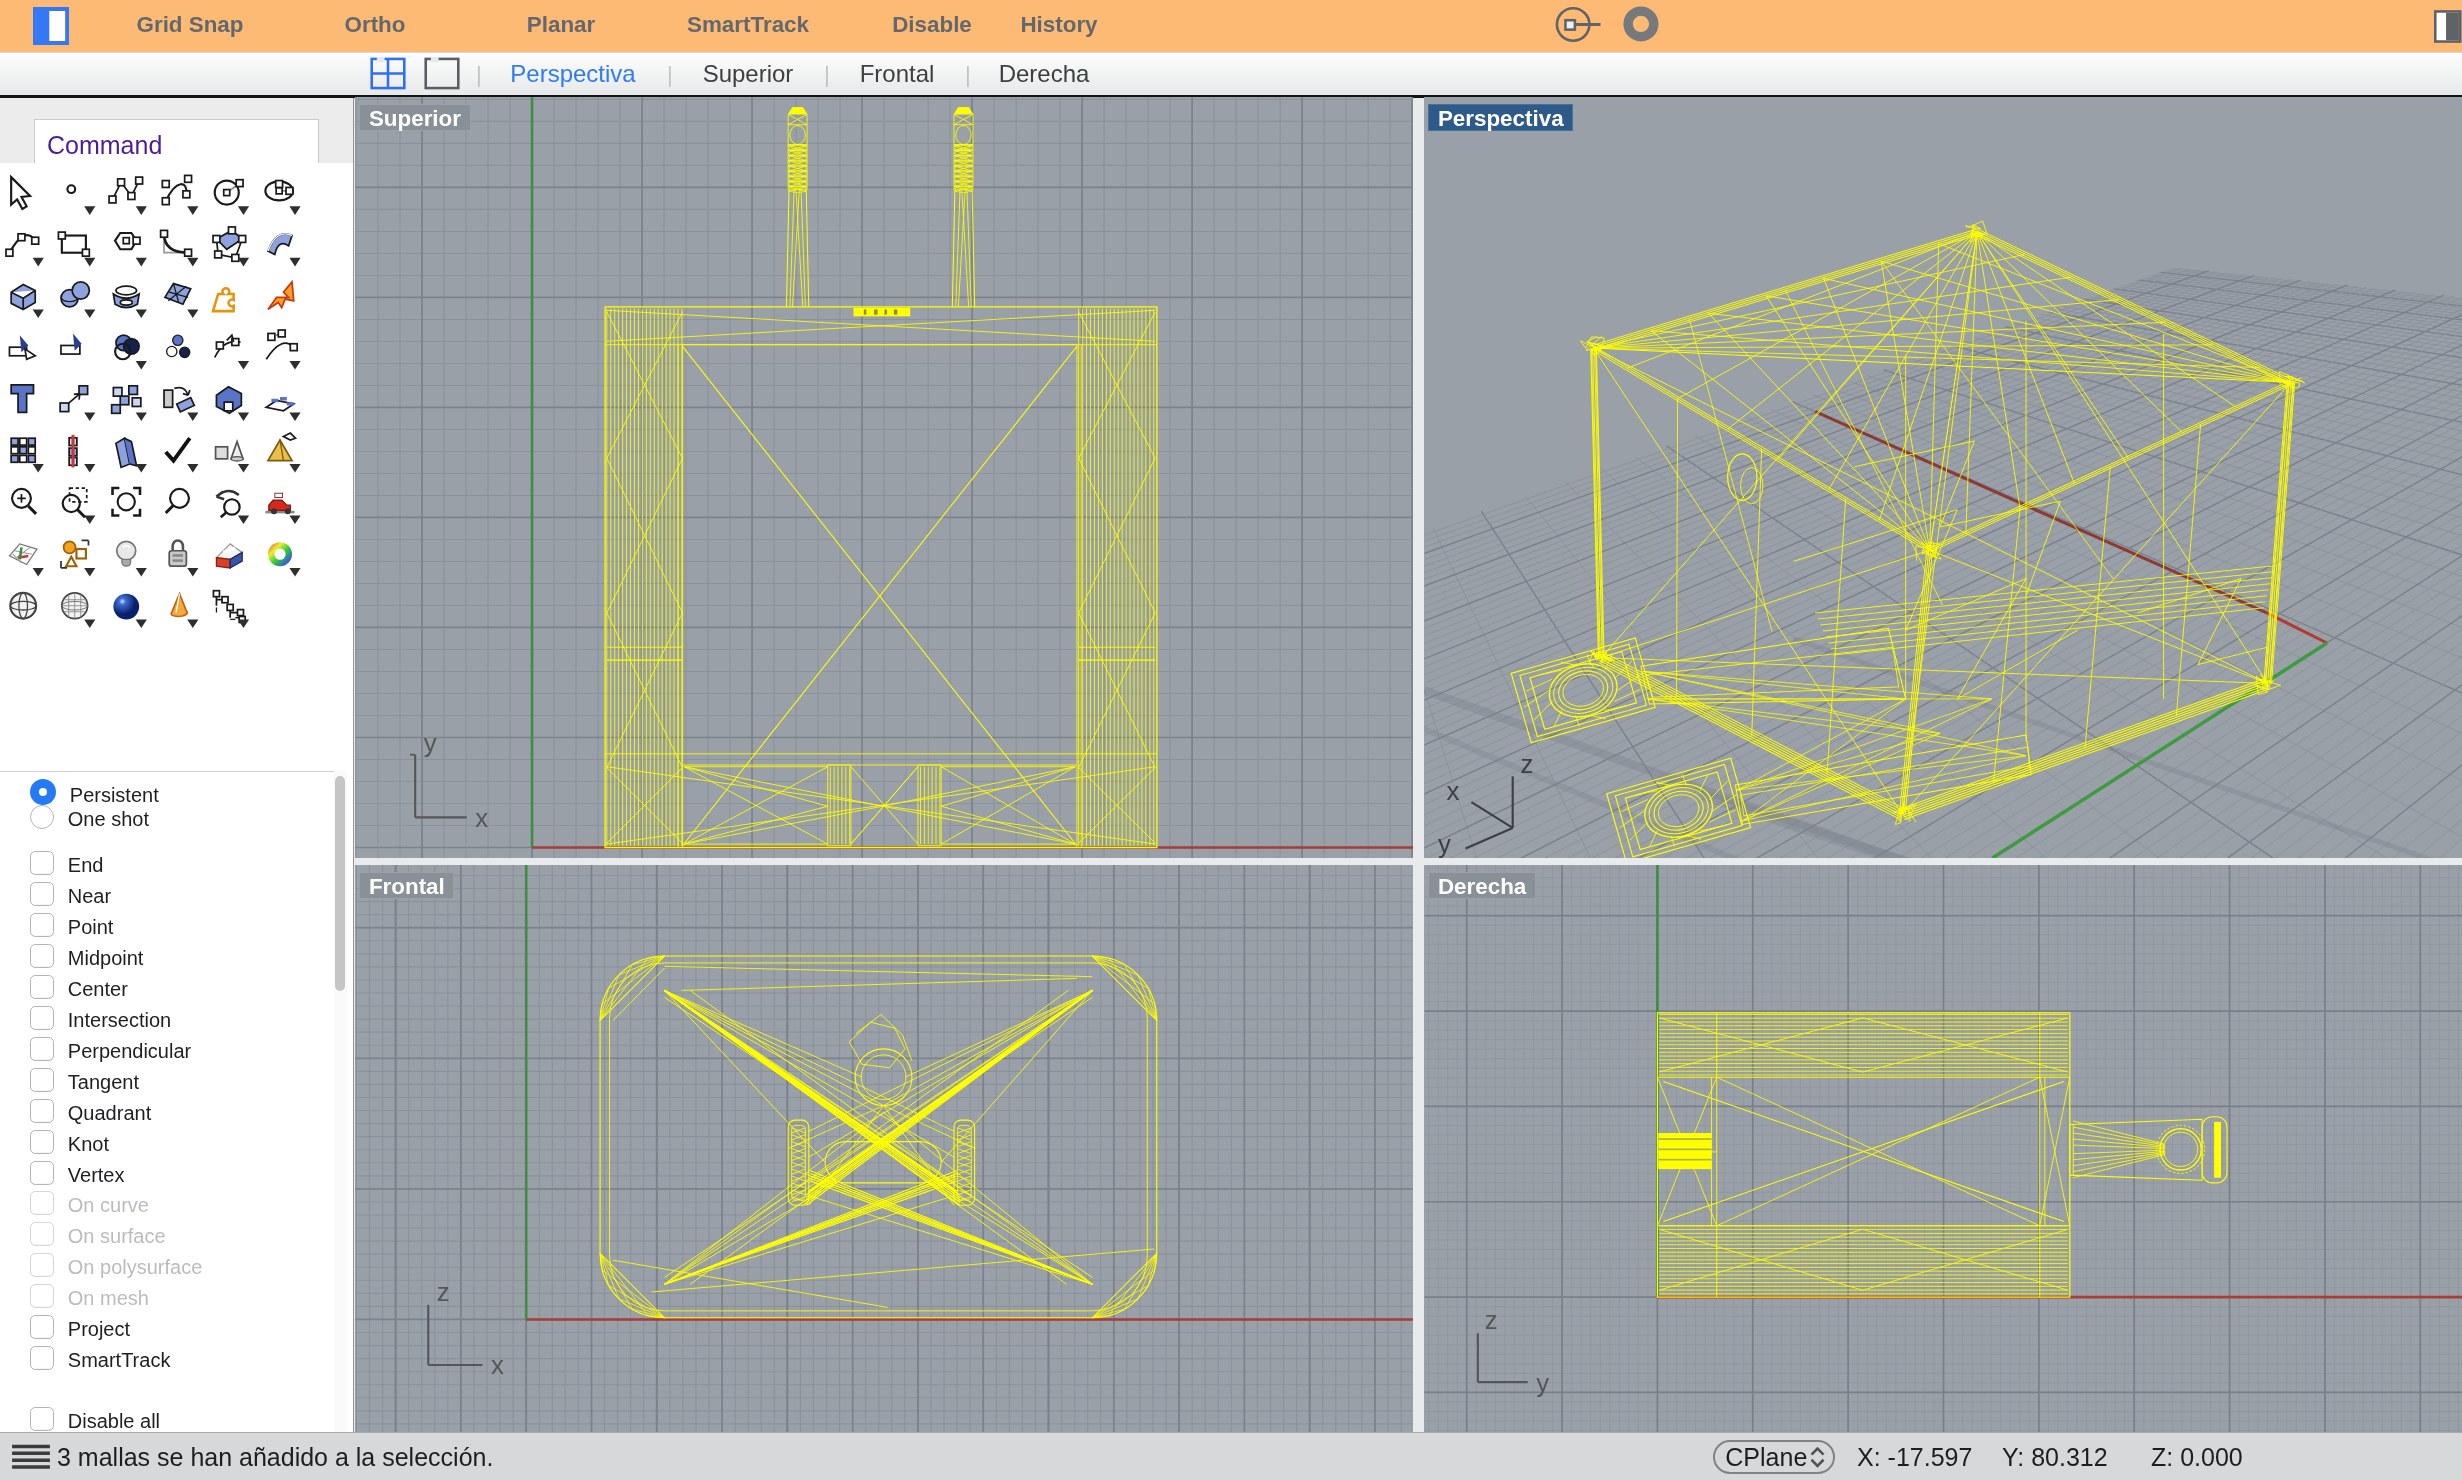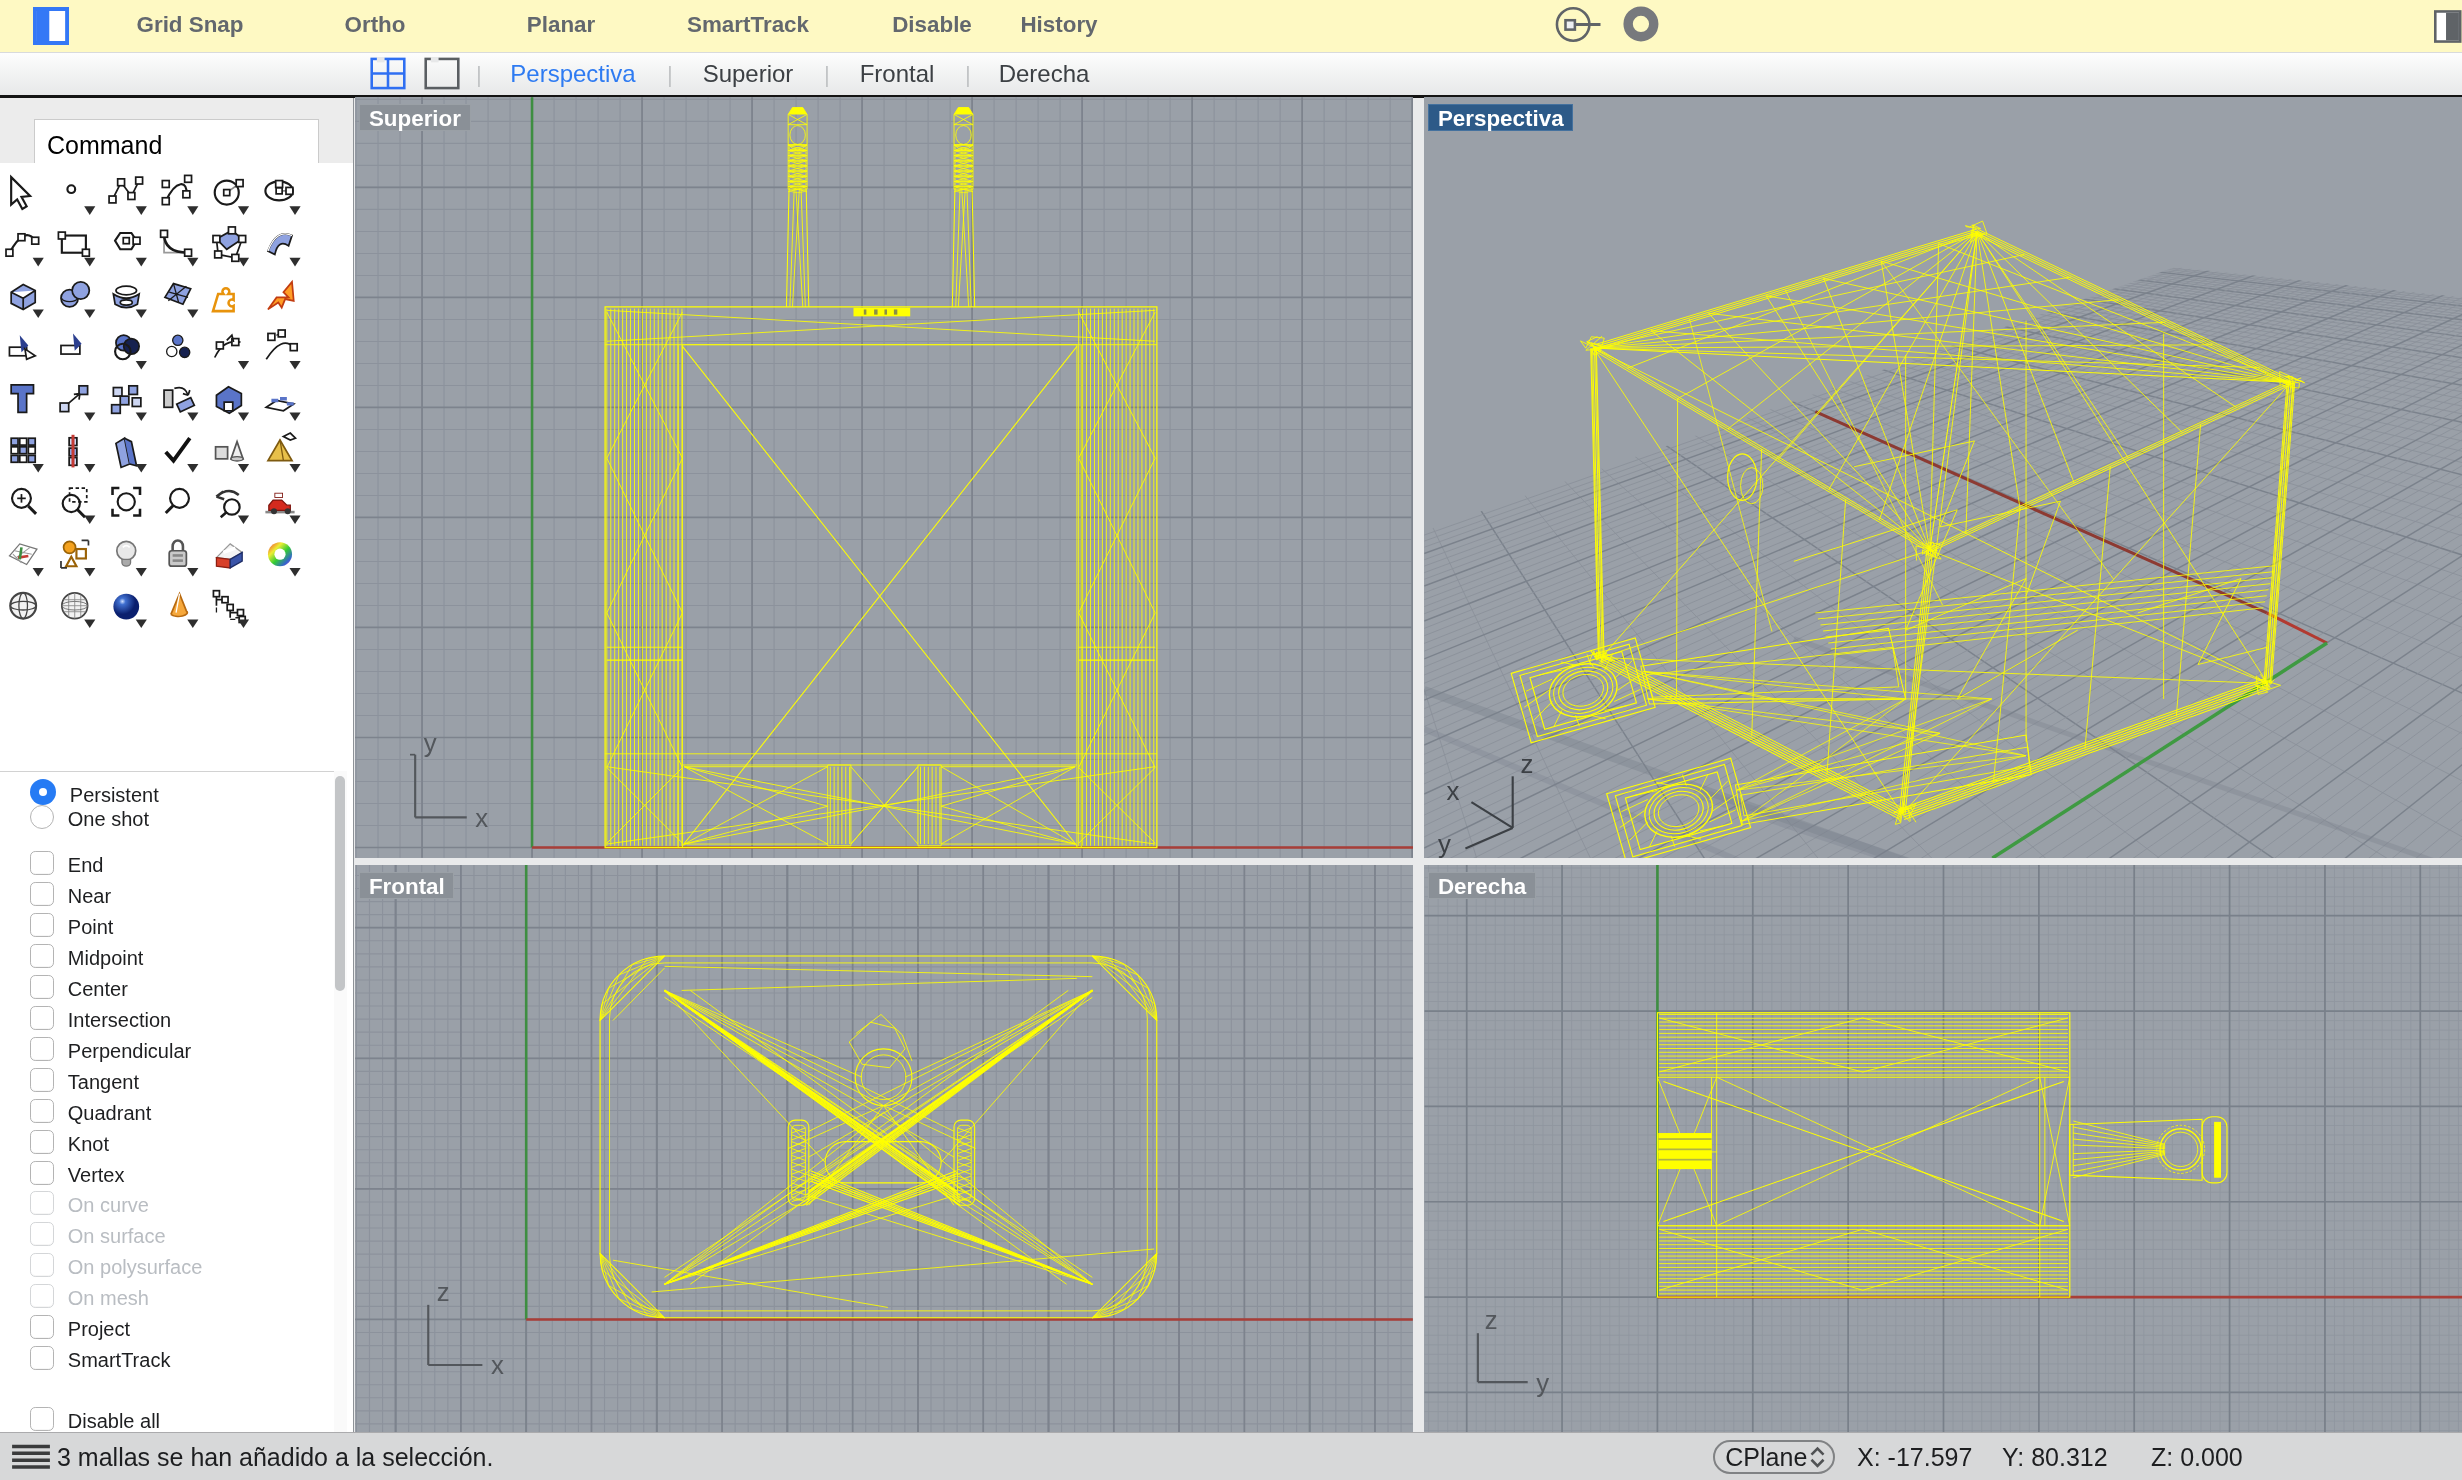--- a/index.html
+++ b/index.html
@@ -1,29 +1,29 @@
 <!DOCTYPE html>
 <html style="font-size:13.8px"><head>
 <meta charset="utf-8">
 <style>
   * { margin:0; padding:0; box-sizing:border-box; }
   html,body { width:2462px; height:1481px; overflow:hidden; }
   body { position:relative; background:#e9eaeb; font-family:"Liberation Sans",sans-serif; }
   .abs { position:absolute; }
   
-  #topbar { left:0; top:0; width:2462px; height:53px; background:#fef9c3; border-bottom:0.9px solid #d8dadc; }
+  #topbar { left:0; top:0; width:2462px; height:53px; background:#fdba74; border-bottom:0.9px solid #d8dadc; }
   .tblabel { position:absolute; top:12px; font-size:22.4px; font-weight:bold; color:#63686e; transform:translateX(-50%); white-space:nowrap; }
   
   #tabbar { left:0; top:53px; width:2462px; height:44px; background:linear-gradient(#fdfdfd,#e7e8e9); border-bottom:2.6px solid #121212; }
   .vtab { position:absolute; top:6.9px; font-size:24px; color:#3c4044; transform:translateX(-50%); white-space:nowrap; }
   .vsep { position:absolute; top:8.6px; font-size:22.4px; color:#c2c4c6; transform:translateX(-50%); }
   
   #sidebar { left:0; top:97px; width:354px; height:1335px; background:#ffffff; border-right:0.9px solid #8f9398; }
   #cmdarea { position:absolute; left:0; top:0; width:353px; height:89px; background:#ececec; }
-  #cmdbox { position:absolute; left:34px; top:22.4px; width:285px; height:53px; background:#ffffff; border:1.7px solid #cbcbcb; font-size:25px; color:#000000; line-height:50px; padding-left:12px; }
+  #cmdbox { position:absolute; left:34px; top:22.4px; width:285px; height:53px; background:#ffffff; border:1.7px solid #cbcbcb; font-size:25px; color:#4c1d95; line-height:50px; padding-left:12px; }
   .snaprow { position:absolute; left:30px; font-size:20px; color:#1e1f21; white-space:nowrap; }
   .snaprow .bx { display:inline-block; width:24px; height:24px; border:1.7px solid #b4b4b4; border-radius:5.2px; background:#fff; vertical-align:-3.4px; margin-right:13.8px; box-shadow:inset 0 -0.9px 0.9px rgba(0,0,0,0.04); }
   .snaprow.dis { color:#b9bdc2; }
   .snaprow.dis .bx { border-color:#d4d6d8; }
   .rad { display:inline-block; width:24px; height:24px; border:1.7px solid #b4b4b4; border-radius:50%; background:#fff; vertical-align:-3.4px; margin-right:13.8px; }
   .rad.on { border:none; background:#267bf4; position:relative; width:26px; height:26px; }
   .rad.on::after { content:""; position:absolute; left:8.6px; top:8.6px; width:8.6px; height:8.6px; border-radius:50%; background:#fff; }
   
   #statusbar { left:0; top:1432px; width:2462px; height:48px; background:#d7d8d9; border-top:0.9px solid #ababad; font-size:25px; color:#1d1e20; }
   

